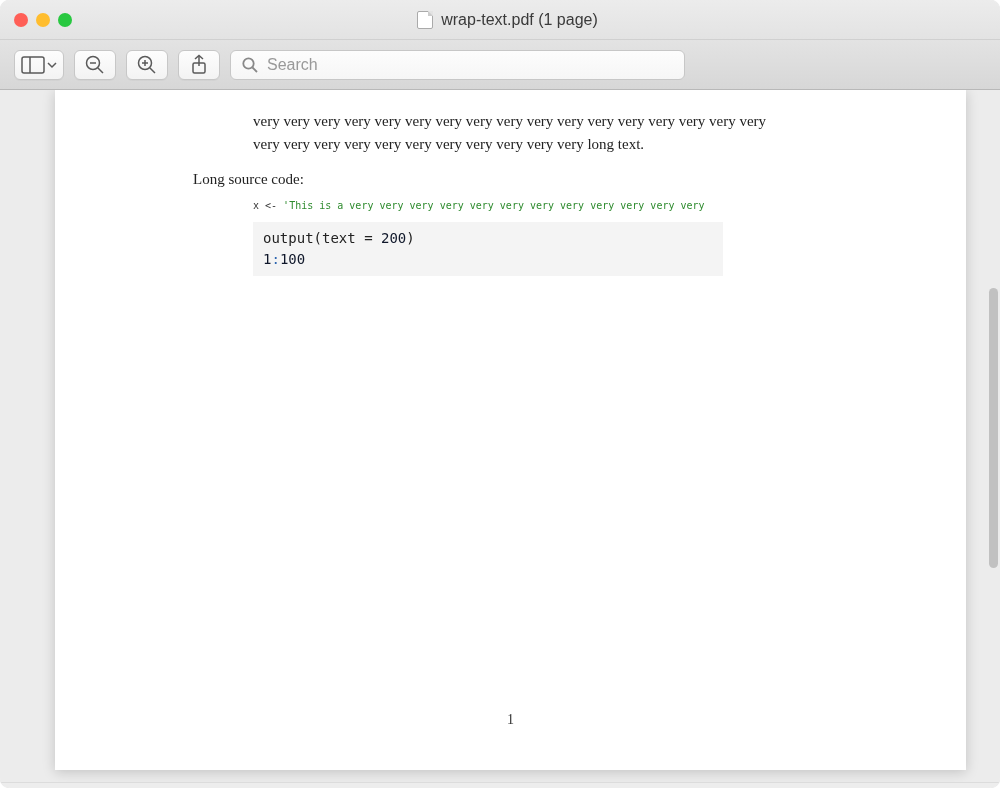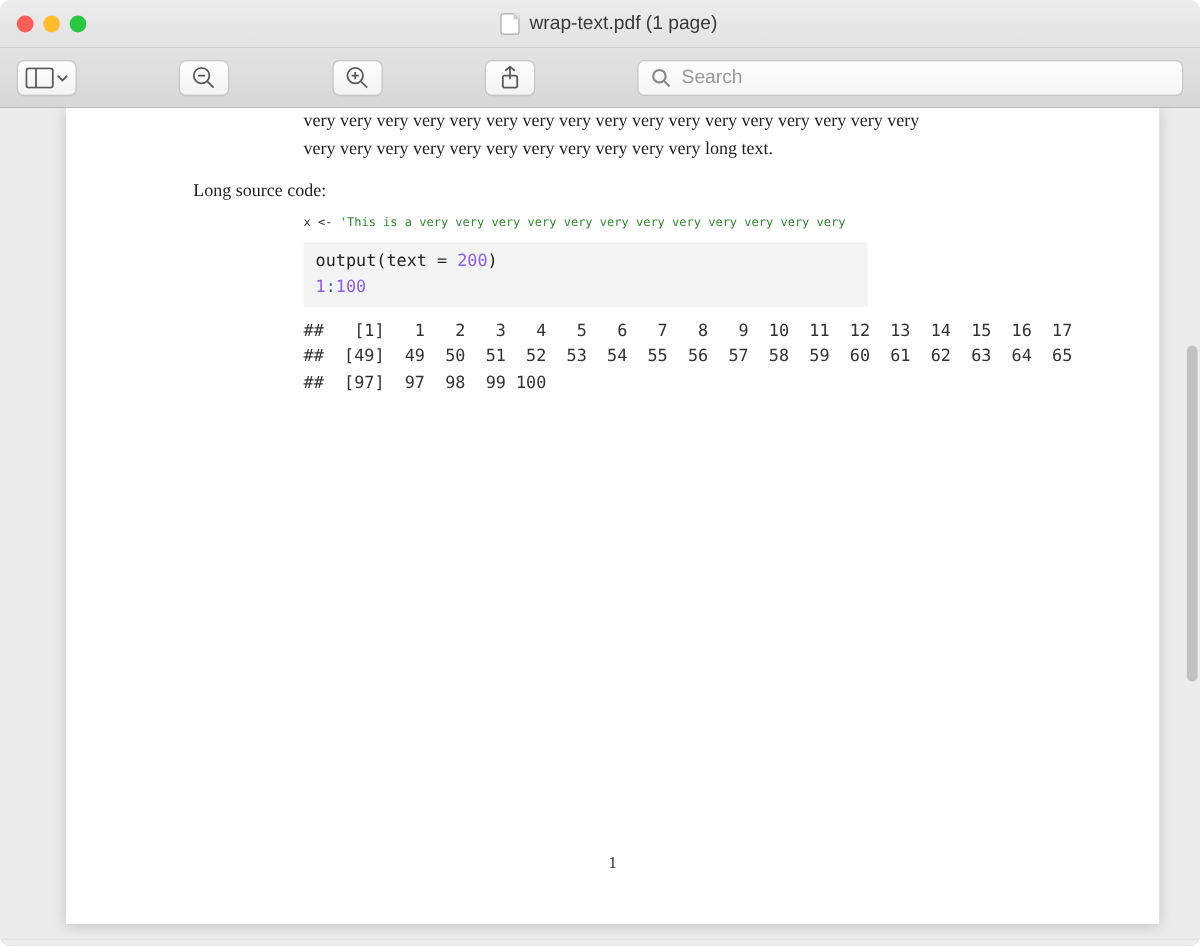--- a/index.html
+++ b/index.html
@@ -57,21 +57,20 @@
   color: #3a3a3a;
 }
 .toolbar {
   height: 50px;
   background: linear-gradient(#e3e3e3, #d7d7d7);
   border-bottom: 1px solid #b8b8b8;
   display: flex;
   align-items: center;
   padding: 0 14px;
   gap: 10px;
-  justify-content: space-between;
 }
 .tb-btn {
   height: 30px;
   background: linear-gradient(#fdfdfd,#f3f3f3);
   border: 1px solid #c7c7c7;
   border-radius: 6px;
   display: flex;
   align-items: center;
   justify-content: center;
   box-shadow: 0 1px 0 rgba(0,0,0,.03);
@@ -118,24 +117,24 @@
 .doc-body {
   padding: 0 18px 0 18px;
   font-family: "Times New Roman", Georgia, serif;
   font-size: 15px;
   color: #222;
 }
 .doc-text {
   margin-left: 180px;
   margin-right: 160px;
   line-height: 1.55;
-  padding-top: 0;
+  padding-top: 20px;
 }
 .doc-heading {
-  margin-left: 88px;
+  margin-left: 120px;
   margin-top: 14px;
   margin-bottom: 10px;
   font-size: 15px;
 }
 .code-line {
   font-family: Menlo, Monaco, Consolas, monospace;
   font-size: 10px;
   color: #333;
   margin-left: 180px;
   white-space: pre;
@@ -144,21 +143,21 @@
 .code-line .str { color: #2e8b2e; }
 .code-block {
   margin: 8px 0 8px 180px;
   background: #f4f4f4;
   padding: 6px 10px;
   width: 470px;
   font-family: Menlo, Monaco, Consolas, monospace;
   font-size: 14px;
   line-height: 1.5;
 }
-.code-block .num { color: #8b5cf6; }
+.code-block .num { color: #0f172a; }
 .code-block .op { color: #2e66b0; }
 .output {
   font-family: Menlo, Monaco, Consolas, monospace;
   font-size: 14px;
   color: #333;
   margin-left: 180px;
   white-space: pre;
   line-height: 1.55;
   margin-top: 10px;
 }
@@ -247,22 +246,19 @@
     <div class="doc-body">
       <div class="doc-text">very very very very very very very very very very very very very very very very very very very very very very very very very very very very long text.</div>
 
       <div class="doc-heading">Long source code:</div>
 
       <div class="code-line"><span>x &lt;- </span><span class="str">'This is a very very very very very very very very very very very very</span></div>
 
 
       <div class="code-block"><span>output</span><span>(text = </span><span class="num">200</span><span>)</span><br><span class="num">1</span><span class="op">:</span><span class="num">100</span></div>
 
-      <div class="output"><span>##   [1]   1   2   3   4   5   6   7   8   9  10  11  12  13  14  15  16  17</span>
-<span>##  [49]  49  50  51  52  53  54  55  56  57  58  59  60  61  62  63  64  65</span>
-<span>##  [97]  97  98  99 100</span></div>
     </div>
     <div class="page-number">1</div>
   </div>
   <div class="scrollbar-thumb"></div>
 </div>
 
 <div class="bottom-bar"></div>
 
 </body></html>

